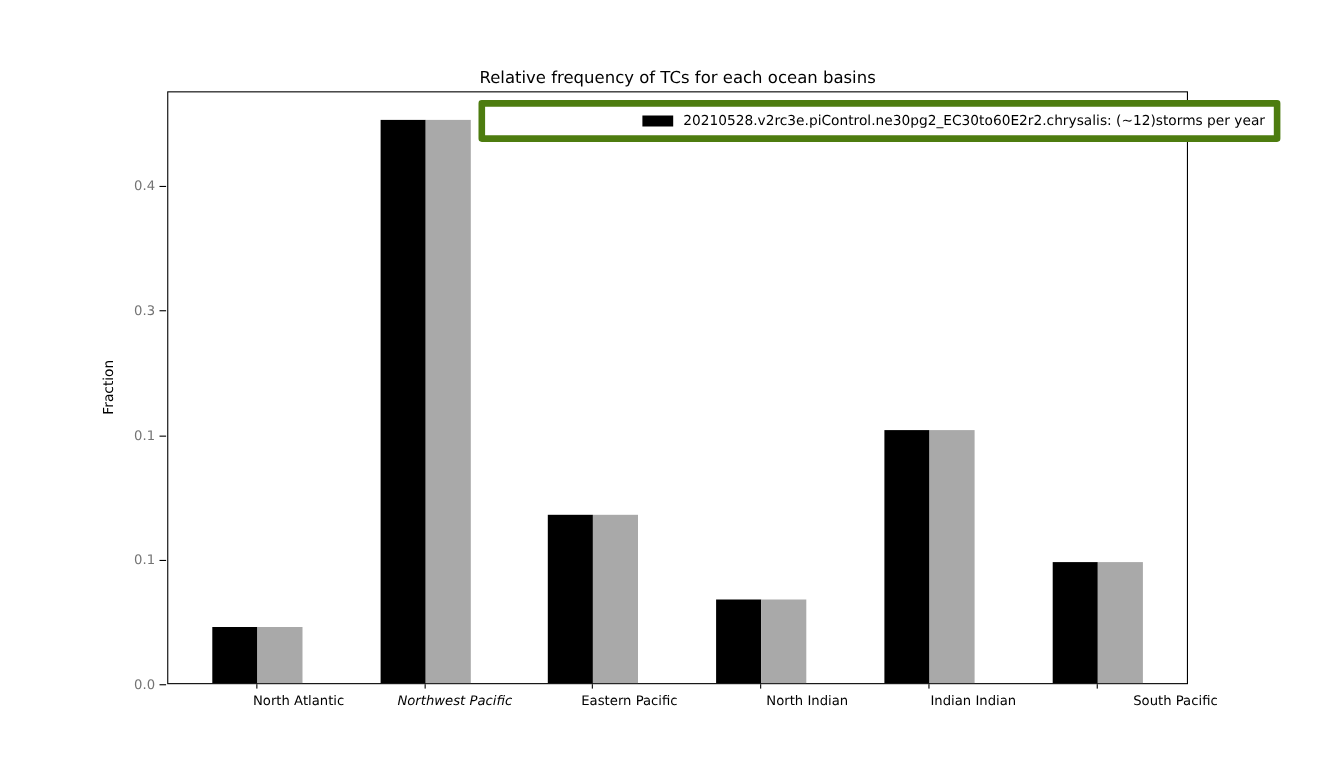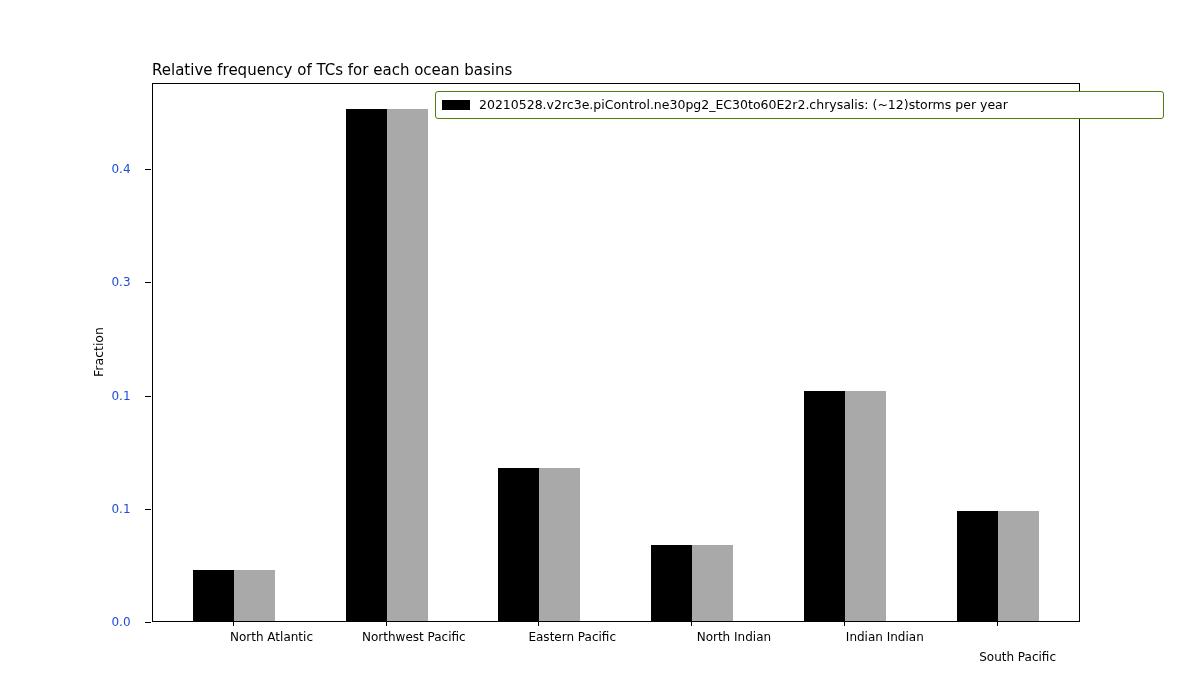--- a/index.html
+++ b/index.html
@@ -13,20 +13,21 @@
     width: 1200px;
     height: 700px;
     background: #ffffff;
     overflow: hidden;
   }
   .chart-title {
     position: absolute;
     left: 152px;
     top: 61px;
     width: 928px;
+    text-align: center;
     font-size: 15px;
     color: #000000;
     white-space: nowrap;
   }
   .plot-area {
     position: absolute;
     left: 152px;
     top: 83px;
     width: 928px;
     height: 539px;
@@ -40,23 +41,23 @@
   }
   .ytick-mark {
     position: absolute;
     width: 6px;
     height: 1px;
     background: #000000;
   }
   .ytick-label {
     position: absolute;
     width: 40px;
-    text-align: center;
+    text-align: right;
     font-size: 12px;
-    color: #1d4ed8;
+    color: #737373;
     line-height: 12px;
   }
   .xtick-mark {
     position: absolute;
     width: 1px;
     height: 4px;
     background: #000000;
   }
   .xtick-label {
     position: absolute;
@@ -75,26 +76,27 @@
     color: #000000;
     white-space: nowrap;
   }
   .legend {
     position: absolute;
     left: 435px;
     top: 91px;
     width: 729px;
     box-sizing: border-box;
     background: #ffffff;
-    border: 1px solid #4d7c0f;
+    border: 6px solid #4d7c0f;
     border-radius: 3px;
     padding: 5px 8px 6px 6px;
     display: flex;
     flex-direction: column;
     gap: 3px;
+    align-items: flex-end;
   }
   .legend-row {
     display: flex;
     align-items: center;
     gap: 9px;
     height: 15px;
   }
   .legend-swatch {
     width: 28px;
     height: 10px;
@@ -138,29 +140,29 @@
       <div class="ytick-label" style="left: 101px; top: 502.765px;">0.1</div>
       <div class="ytick-mark" style="left: 145px; top: 395.529px;"></div>
       <div class="ytick-label" style="left: 101px; top: 389.529px;">0.1</div>
       <div class="ytick-mark" style="left: 145px; top: 282.294px;"></div>
       <div class="ytick-label" style="left: 101px; top: 276.294px;">0.3</div>
       <div class="ytick-mark" style="left: 145px; top: 169.059px;"></div>
       <div class="ytick-label" style="left: 101px; top: 163.059px;">0.4</div>
       <div class="xtick-mark" style="left: 233px; top: 622px;"></div>
       <div class="xtick-label" style="left: 153px; top: 630px;">North Atlantic</div>
       <div class="xtick-mark" style="left: 385.7px; top: 622px;"></div>
-      <div class="xtick-label" style="left: 305.7px; top: 630px;">Northwest Pacific</div>
+      <div class="xtick-label" style="left: 305.7px; top: 630px; font-style: italic;">Northwest Pacific</div>
       <div class="xtick-mark" style="left: 538.4px; top: 622px;"></div>
       <div class="xtick-label" style="left: 456px; top: 630px;">Eastern Pacific</div>
       <div class="xtick-mark" style="left: 691.1px; top: 622px;"></div>
       <div class="xtick-label" style="left: 611.1px; top: 630px;">North Indian</div>
       <div class="xtick-mark" style="left: 843.8px; top: 622px;"></div>
       <div class="xtick-label" style="left: 763.8px; top: 630px;">Indian Indian</div>
       <div class="xtick-mark" style="left: 996.5px; top: 622px;"></div>
-      <div class="xtick-label" style="left: 896px; top: 630px; margin-top: 20px;">South Pacific</div>
+      <div class="xtick-label" style="left: 947px; top: 630px;">South Pacific</div>
     </div>
 
   <div class="legend">
     <div class="legend-row">
       <span class="legend-swatch" id="swatch-0" style="background: rgb(0, 0, 0);"></span>
       <span class="legend-label">20210528.v2rc3e.piControl.ne30pg2_EC30to60E2r2.chrysalis: (~12)storms per year</span>
     </div>
   </div>
 
 </div>

